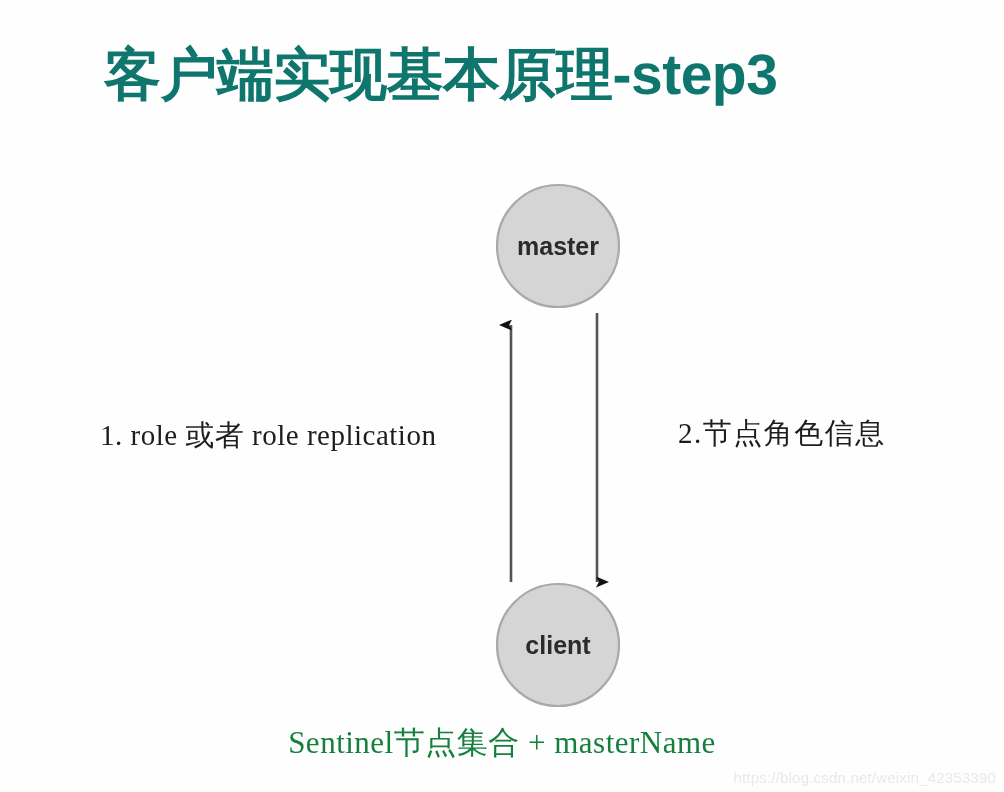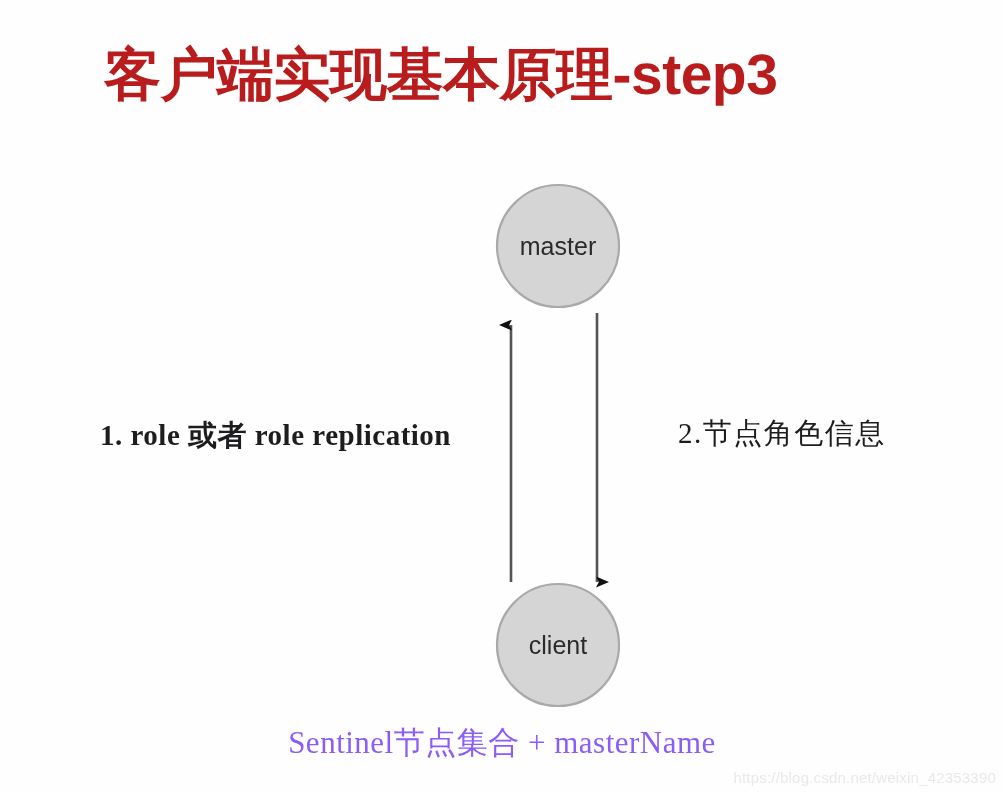--- a/index.html
+++ b/index.html
@@ -31,21 +31,21 @@
     position: absolute;
     left: 104px;
     top: 36px;
     width: 800px;
     height: 78px;
     line-height: 78px;
     font-family: "Liberation Sans", "DejaVu Sans", sans-serif;
     font-weight: bold;
     font-size: 57px;
     letter-spacing: -0.5px;
-    color: #b91c1c;
+    color: #0f766e;
     white-space: nowrap;
     text-rendering: geometricPrecision;
   }
 
   
   #diagram {
     position: absolute;
     left: 0;
     top: 120px;
     width: 1004px;
@@ -56,21 +56,21 @@
     left: 0;
     top: 0;
     display: block;
   }
 
   
   .node-label {
     position: absolute;
     font-family: "Liberation Sans", "DejaVu Sans", sans-serif;
     font-size: 25px;
-    font-weight: normal;
+    font-weight: bold;
     color: #2b2b2b;
     text-align: center;
     white-space: nowrap;
     transform: translate(-50%, -50%);
     pointer-events: none;
   }
   #node-label-master { left: 558px; top: 247px; }
   #node-label-client { left: 558px; top: 645px; }
 
   
@@ -78,38 +78,37 @@
     position: absolute;
     font-family: "Liberation Serif", "DejaVu Serif", serif;
     font-size: 29px;
     color: #1d1d1f;
     white-space: nowrap;
     letter-spacing: 0.5px;
   }
   #edge-label-left {
     left: 100px;
     top: 416px;
-    font-weight: bold;
   }
   #edge-label-right {
     left: 678px;
     top: 414px;
     letter-spacing: 1.5px;
   }
 
   
   #bottom-caption {
     position: absolute;
     left: 0;
     top: 722px;
     width: 1004px;
     text-align: center;
     font-family: "Liberation Serif", "DejaVu Serif", serif;
     font-size: 31px;
-    color: #8b5cf6;
+    color: #15803d;
     white-space: nowrap;
     letter-spacing: 0.5px;
   }
 
   
   #watermark {
     position: absolute;
     right: 8px;
     bottom: 6px;
     font-family: "Liberation Sans", "DejaVu Sans", sans-serif;

